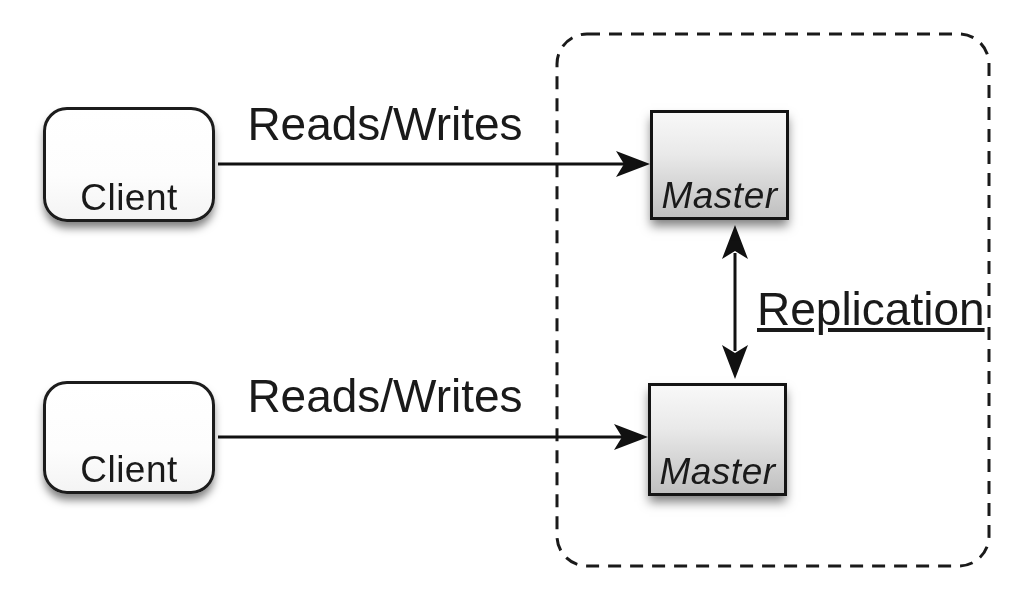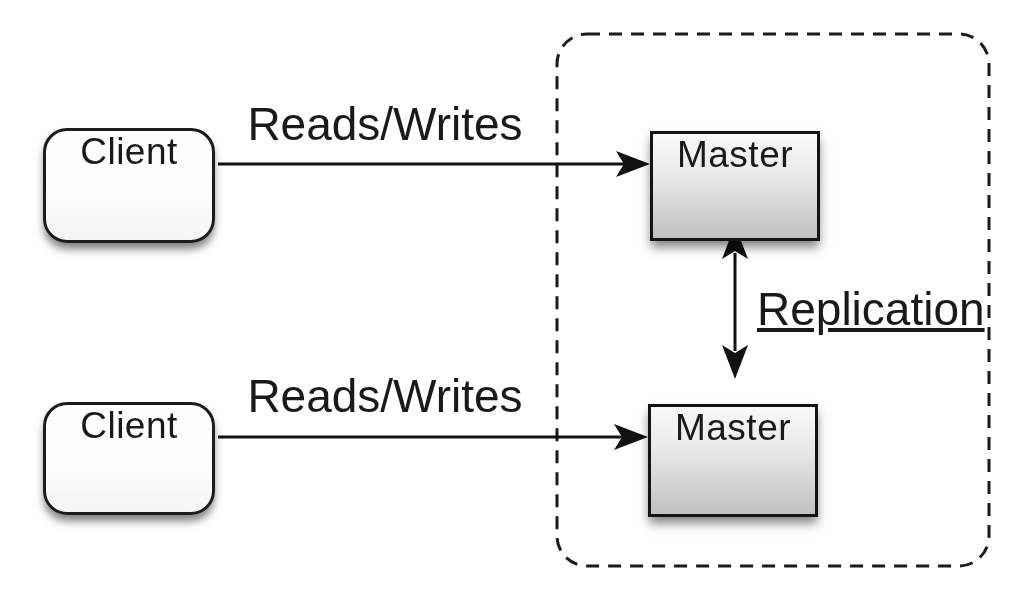--- a/index.html
+++ b/index.html
@@ -18,44 +18,44 @@
   .edges-svg {
     position: absolute;
     left: 0;
     top: 0;
     width: 1028px;
     height: 610px;
   }
   .node {
     position: absolute;
     display: flex;
-    align-items: flex-start;
+    align-items: flex-end;
     justify-content: center;
     font-size: 37px;
     color: #1a1a1a;
     letter-spacing: 0.5px;
     box-sizing: border-box;
-    margin-top: 21px;
   }
   .client {
     width: 172px;
     height: 115px;
     border: 3px solid #1c1c1c;
     border-radius: 24px;
     background: linear-gradient(180deg, #ffffff 0%, #fdfdfd 60%, #f4f4f4 100%);
     box-shadow: 0 7px 9px -1px rgba(0,0,0,0.50);
   }
   .client-top { left: 43px; top: 107px; }
   .client-bottom { left: 43px; top: 381px; height: 113px; }
   .master {
-    width: 170px;
+    width: 139px;
     height: 110px;
     border: 3px solid #141414;
     background: linear-gradient(180deg, #f8f8f8 0%, #e9e9e9 40%, #c0c0c0 100%);
     box-shadow: 0 7px 10px -1px rgba(0,0,0,0.50);
+    font-style: italic;
   }
   .master-top { left: 650px; top: 110px; }
   .master-bottom { left: 648px; top: 383px; height: 113px; }
   .edge-label {
     position: absolute;
     font-size: 46px;
     color: #1a1a1a;
     white-space: nowrap;
     line-height: 1;
   }

